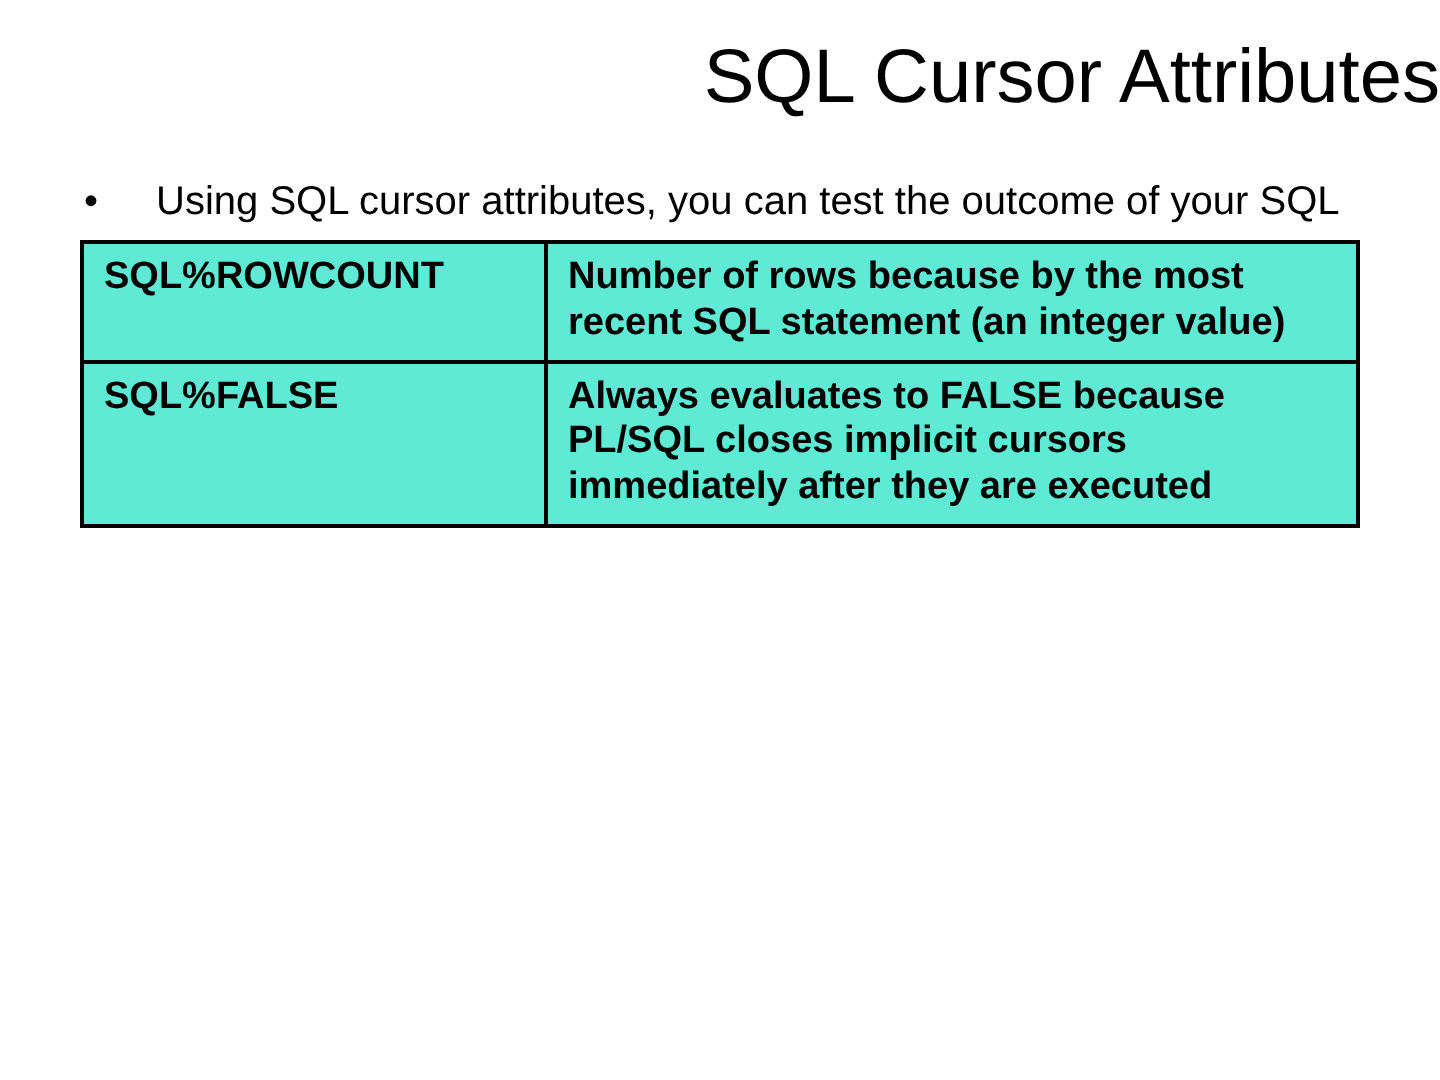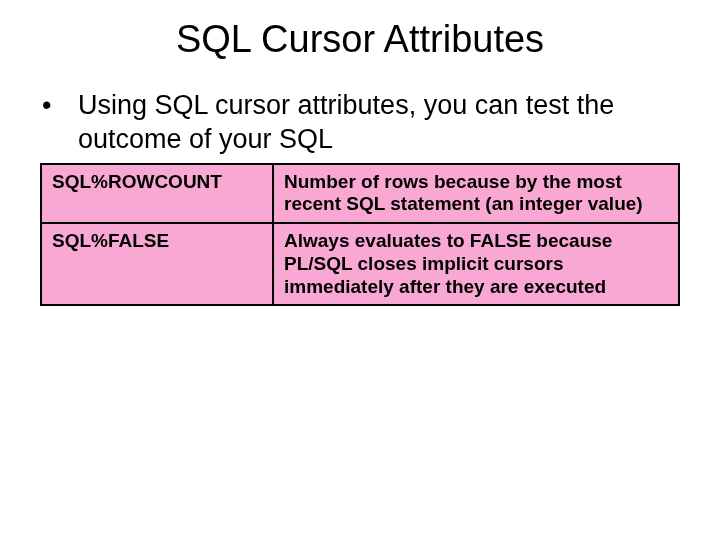--- a/index.html
+++ b/index.html
@@ -1,20 +1,20 @@
 <!DOCTYPE html>
 <html><head>
 <meta charset="utf-8">
 <style>
 html,body{margin:0;padding:0;width:720px;height:540px;background:#fff;font-family:Arial,Helvetica,sans-serif;color:#000}
 .slide{width:720px;height:540px;position:relative;box-sizing:border-box}
-.title{font-size:38px;text-align:center;margin-top:18px;margin-bottom:28px;font-weight:400}
-.bullet{font-size:27px;line-height:1.25;margin:16px 40px 6px 60px;text-indent:-18px;padding-left:18px}
+.title{font-size:38px;text-align:right;margin-top:18px;margin-bottom:28px;font-weight:400}
+.bullet{font-size:20px;line-height:1.25;margin:16px 40px 6px 60px;text-indent:-18px;padding-left:18px}
 .bullet .dot{display:inline-block;width:18px}
-table{border-collapse:collapse;margin:0 40px;width:640px;background:#f9a8d4}
+table{border-collapse:collapse;margin:0 40px;width:640px;background:#5eead4}
 td{border:2px solid #000;padding:6px 10px;vertical-align:top;font-weight:700;font-size:19px;line-height:1.2}
 td.attr{width:210px}
 </style>
 </head>
 <body>
 
 <div class="slide">
   <div class="title">SQL Cursor Attributes</div>
   <div class="bullet"><span class="dot">•&nbsp;</span><span>Using SQL cursor attributes, you can test the outcome of your SQL</span></div>
   <table>

